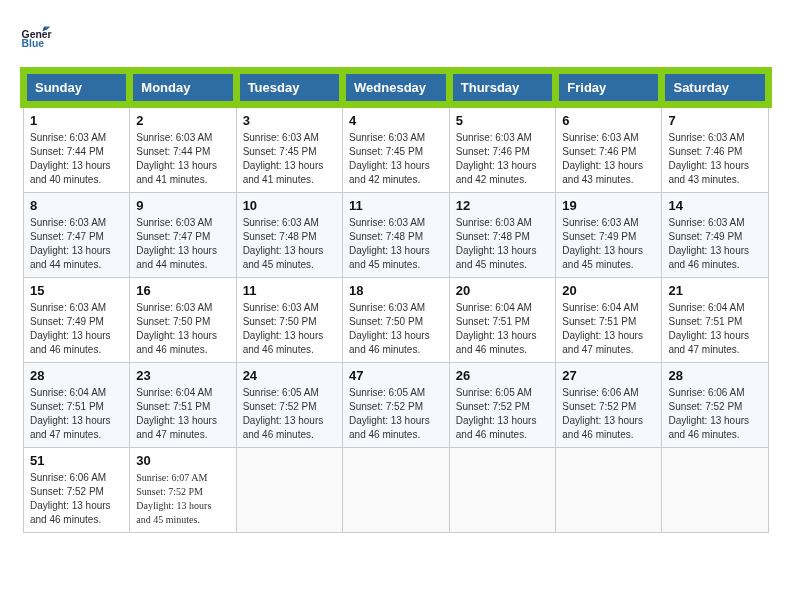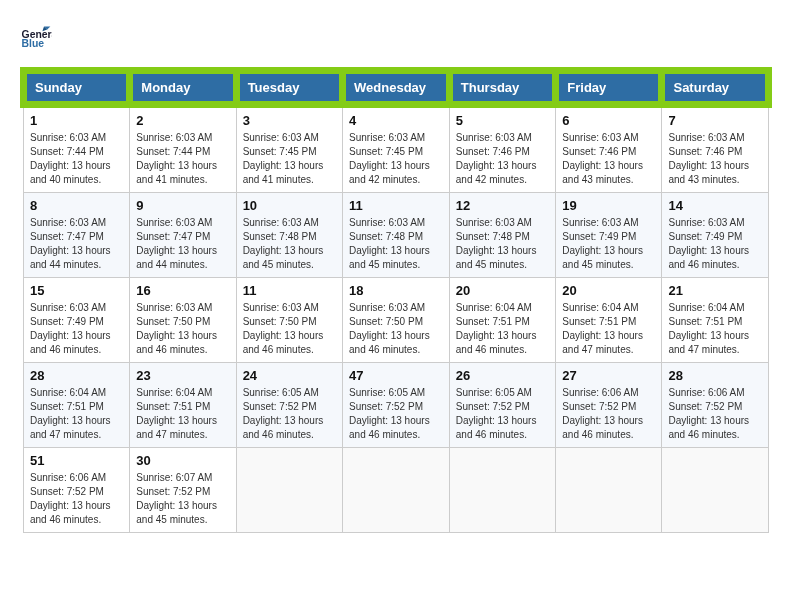--- a/index.html
+++ b/index.html
@@ -322,21 +322,21 @@
       <tr>
         <td>
           <span class="day-num">51</span>
           <div class="day-info" style="white-space: pre-line;">Sunrise: 6:06 AM
 Sunset: 7:52 PM
 Daylight: 13 hours
 and 46 minutes.</div>
         </td>
         <td>
           <span class="day-num">30</span>
-          <div class="day-info" style="white-space: pre-line;">Sunrise: 6:07 AM
+          <div class="day-info" style="white-space: pre-line; font-family: Liberation Serif, serif;">Sunrise: 6:07 AM
 Sunset: 7:52 PM
 Daylight: 13 hours
 and 45 minutes.</div>
         </td>
         <td class="empty"></td>
         <td class="empty"></td>
         <td class="empty"></td>
         <td class="empty"></td>
         <td class="empty"></td>
       </tr>

